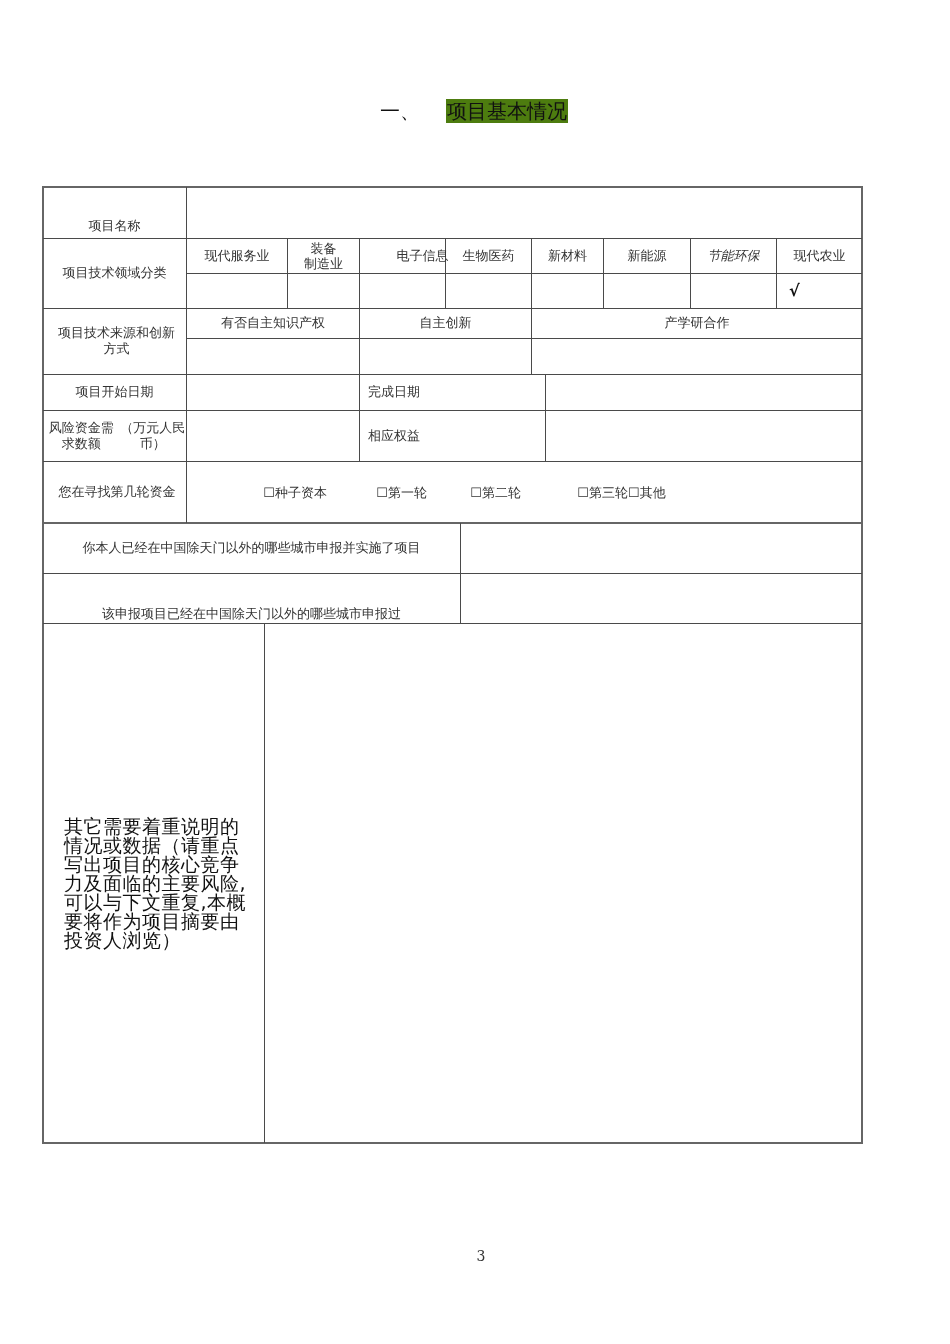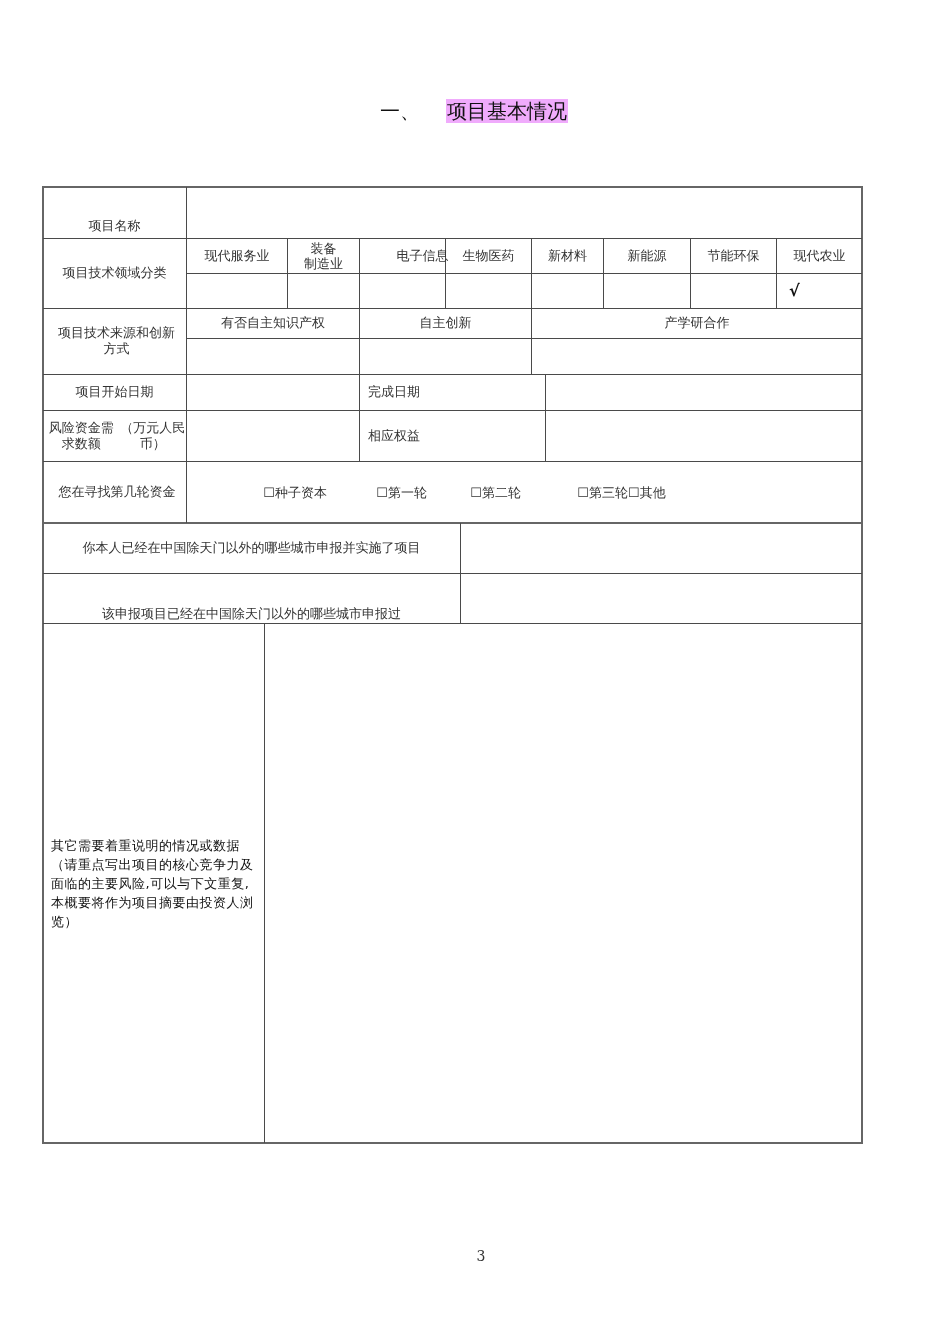--- a/index.html
+++ b/index.html
@@ -1,30 +1,30 @@
 <!DOCTYPE html>
 <html><head>
 <meta charset="utf-8">
 <style>
   html, body { margin: 0; padding: 0; background: #ffffff; }
   body { width: 950px; height: 1344px; position: relative; overflow: hidden;
          font-family: "DejaVu Serif", "Liberation Serif", serif; color: #222; }
   .title { position: absolute; top: 98px; left: 380px; font-family: "DejaVu Sans", "Liberation Sans", sans-serif;
            font-size: 20px; color: #111; white-space: nowrap; }
   .title .num { display: inline-block; width: 66px; }
-  .title .txt { background: #f0abfc; padding: 0 1px; }
+  .title .txt { background: #4d7c0f; padding: 0 1px; }
   .cell { position: absolute; box-sizing: border-box; display: flex; align-items: center; justify-content: center;
           text-align: center; font-size: 13px; line-height: 16px; color: #333; }
   .hl { position: absolute; height: 1px; background: #4a4a4a; }
   .vl { position: absolute; width: 1px; background: #4a4a4a; }
   .thick { height: 2px; background: #666; }
   .thickv { width: 2px; background: #666; }
   .left { justify-content: flex-start; text-align: left; }
-  .note { font-family: "DejaVu Sans", "Liberation Sans", sans-serif; font-size: 13px; line-height: 19px; color: #111;
-          text-align: left; justify-content: flex-start; align-items: center; padding: 0 6px 0 8px; letter-spacing: 0.5px; }
+  .note { font-family: "DejaVu Sans", "Liberation Sans", sans-serif; font-size: 19px; line-height: 19px; color: #111;
+          text-align: left; justify-content: flex-start; align-items: center; padding: 0 6px 0 21px; letter-spacing: 0.5px; }
   .check { font-family: "DejaVu Sans", sans-serif; font-size: 16px; font-weight: bold; color: #111; justify-content: flex-start; padding-left: 12px; }
   .opts { justify-content: flex-start; padding-left: 40px; }
   .opt { display: inline-block; white-space: nowrap; text-align: right; }
   .pagenum { position: absolute; top: 1248px; left: 0; width: 962px; text-align: center; font-size: 14px; color: #333; }
   .fieldcell { position: absolute; box-sizing: border-box; }
 </style>
 </head>
 <body>
 
 <div class="title">
@@ -77,21 +77,21 @@
 
 <div class="cell" style="left:187px; top:238px; width:100px; height:35px;">现代服务业</div>
 <div class="cell" style="left:288px; top:238px; width:71px; height:35px; flex-direction:column; line-height:15px;">
   <span>装备</span>
   <span>制造业</span>
 </div>
 <div class="cell" style="left:380px; top:238px; width:85px; height:35px;">电子信息</div>
 <div class="cell" style="left:446px; top:238px; width:85px; height:35px;">生物医药</div>
 <div class="cell" style="left:532px; top:238px; width:71px; height:35px;">新材料</div>
 <div class="cell" style="left:604px; top:238px; width:86px; height:35px;">新能源</div>
-<div class="cell" style="left:691px; top:238px; width:85px; height:35px;">节能环保</div>
+<div class="cell" style="left:691px; top:238px; width:85px; height:35px;font-style:italic;">节能环保</div>
 <div class="cell" style="left:777px; top:238px; width:85px; height:35px;">现代农业</div>
 
 <div class="cell" style="left:187px; top:274px; width:100px; height:34px;"></div>
 <div class="cell" style="left:288px; top:274px; width:71px; height:34px;"></div>
 <div class="cell" style="left:360px; top:274px; width:85px; height:34px;"></div>
 <div class="cell" style="left:446px; top:274px; width:85px; height:34px;"></div>
 <div class="cell" style="left:532px; top:274px; width:71px; height:34px;"></div>
 <div class="cell" style="left:604px; top:274px; width:86px; height:34px;"></div>
 <div class="cell" style="left:691px; top:274px; width:85px; height:34px;"></div>
 <div class="cell check" style="left:777px; top:274px; width:85px; height:34px;">√</div>

